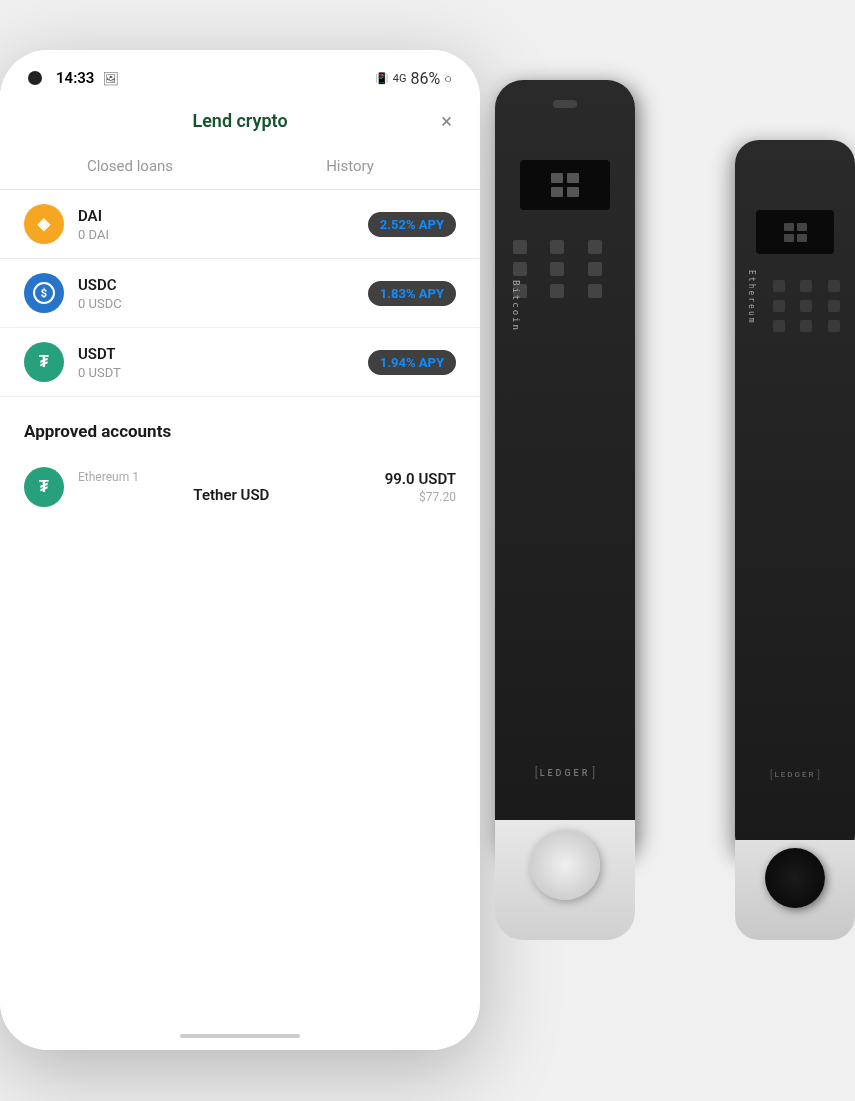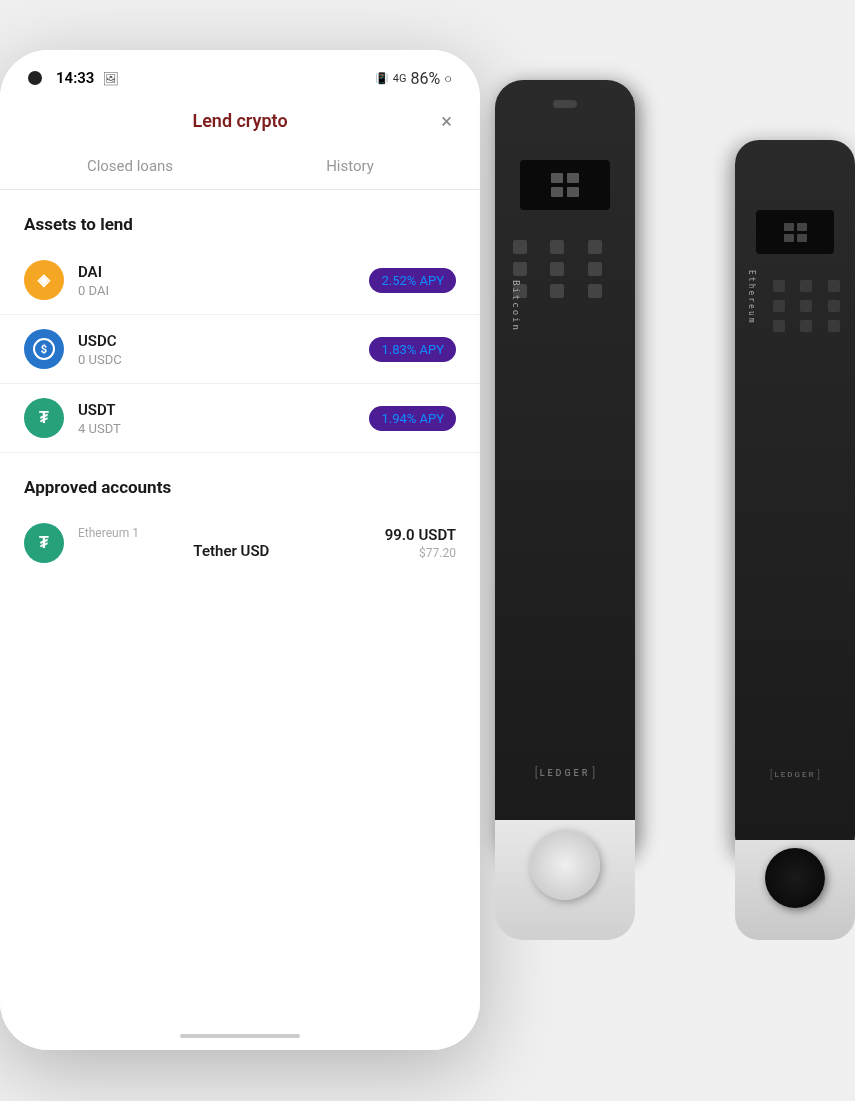--- a/index.html
+++ b/index.html
@@ -62,21 +62,21 @@
       display: flex;
       align-items: center;
       justify-content: center;
       padding: 12px 28px;
       position: relative;
       background: #fff;
     }
     .header-title {
       font-size: 18px;
       font-weight: 600;
-      color: #7f1d1d;
+      color: #14532d;
     }
     .header-close {
       position: absolute;
       right: 28px;
       font-size: 20px;
       color: #888;
       cursor: pointer;
     }
 
     
@@ -165,24 +165,24 @@
       font-size: 15px;
       font-weight: 600;
       color: #1a1a1a;
     }
     .asset-balance {
       font-size: 13px;
       color: #999;
       margin-top: 2px;
     }
     .asset-apy {
-      background: #4c1d95;
+      background: #404040;
       color: #0f8cff;
       font-size: 13px;
-      font-weight: 400;
+      font-weight: 700;
       padding: 5px 12px;
       border-radius: 16px;
     }
 
     
     .account-item {
       display: flex;
       align-items: center;
       padding: 14px 24px;
       cursor: pointer;
@@ -392,21 +392,20 @@
     <div class="tab">
       <span>Closed loans</span>
     </div>
     <div class="tab">
       <span>History</span>
     </div>
   </div>
 
   <div class="content">
 
-    <div class="section-header">Assets to lend</div>
 
     <div class="asset-item">
       <div class="asset-icon dai">
         <svg width="24" height="24" viewBox="0 0 24 24" fill="none">
           <text x="50%" y="55%" dominant-baseline="middle" text-anchor="middle" fill="white" font-size="16" font-weight="bold" font-family="serif">◈</text>
         </svg>
       </div>
       <div class="asset-info">
         <div class="asset-name">DAI</div>
         <div class="asset-balance">0 DAI</div>
@@ -429,21 +428,21 @@
     </div>
 
     <div class="asset-item">
       <div class="asset-icon usdt">
         <svg width="24" height="24" viewBox="0 0 24 24" fill="none">
           <text x="50%" y="55%" dominant-baseline="middle" text-anchor="middle" fill="white" font-size="16" font-weight="bold">₮</text>
         </svg>
       </div>
       <div class="asset-info">
         <div class="asset-name">USDT</div>
-        <div class="asset-balance">4 USDT</div>
+        <div class="asset-balance">0 USDT</div>
       </div>
       <div class="asset-apy">1.94% APY</div>
     </div>
 
     <div class="section-header">Approved accounts</div>
 
     <div class="account-item">
       <div class="account-icon">
         <svg width="22" height="22" viewBox="0 0 22 22" fill="none">
           <text x="50%" y="55%" dominant-baseline="middle" text-anchor="middle" fill="white" font-size="16" font-weight="bold">₮</text>

